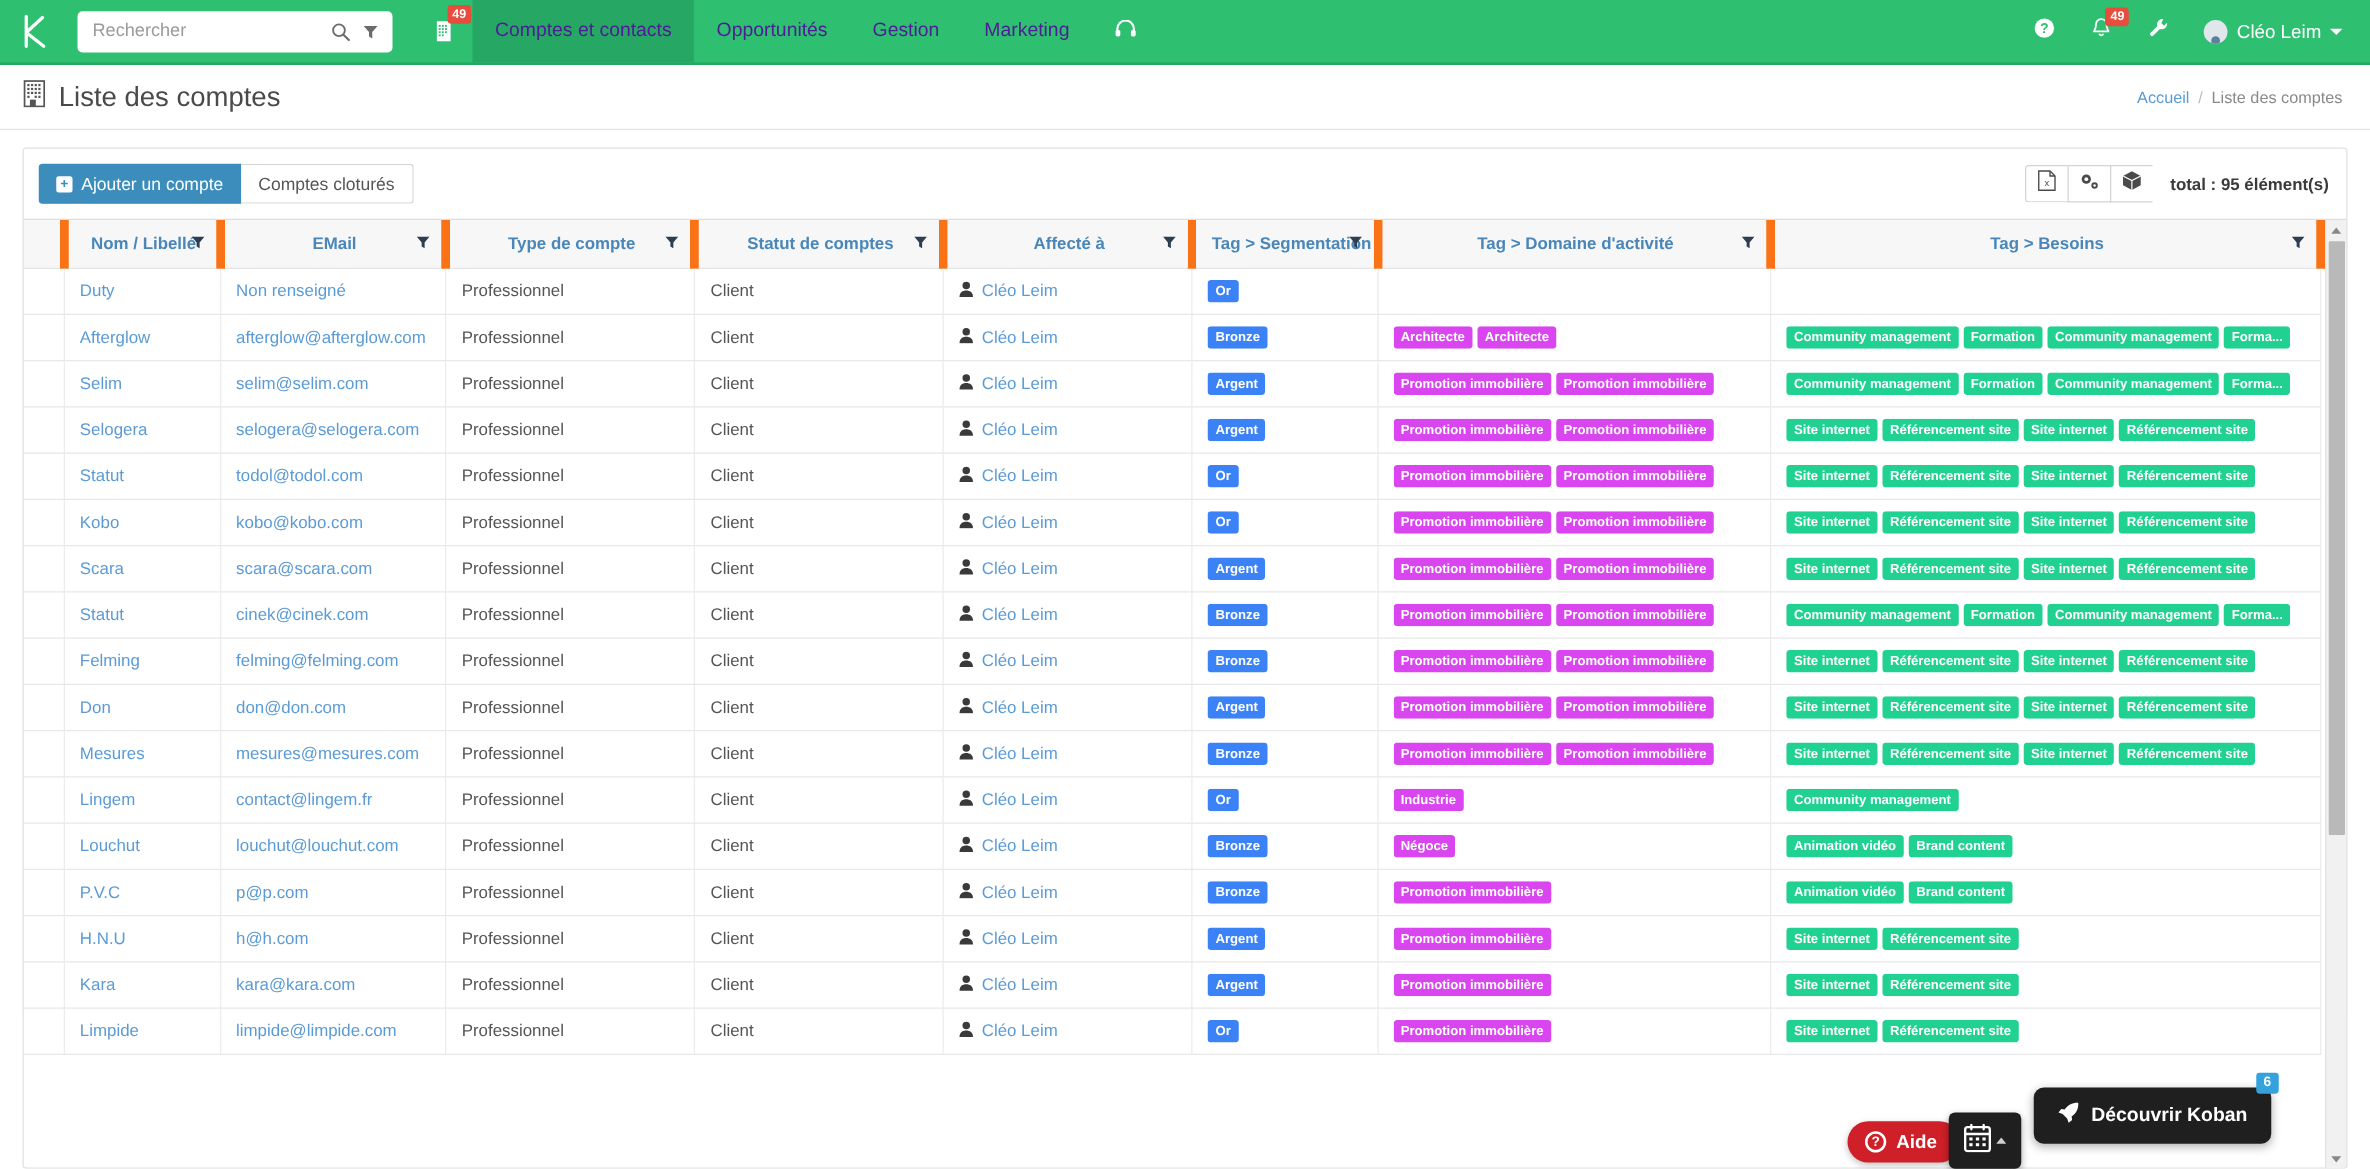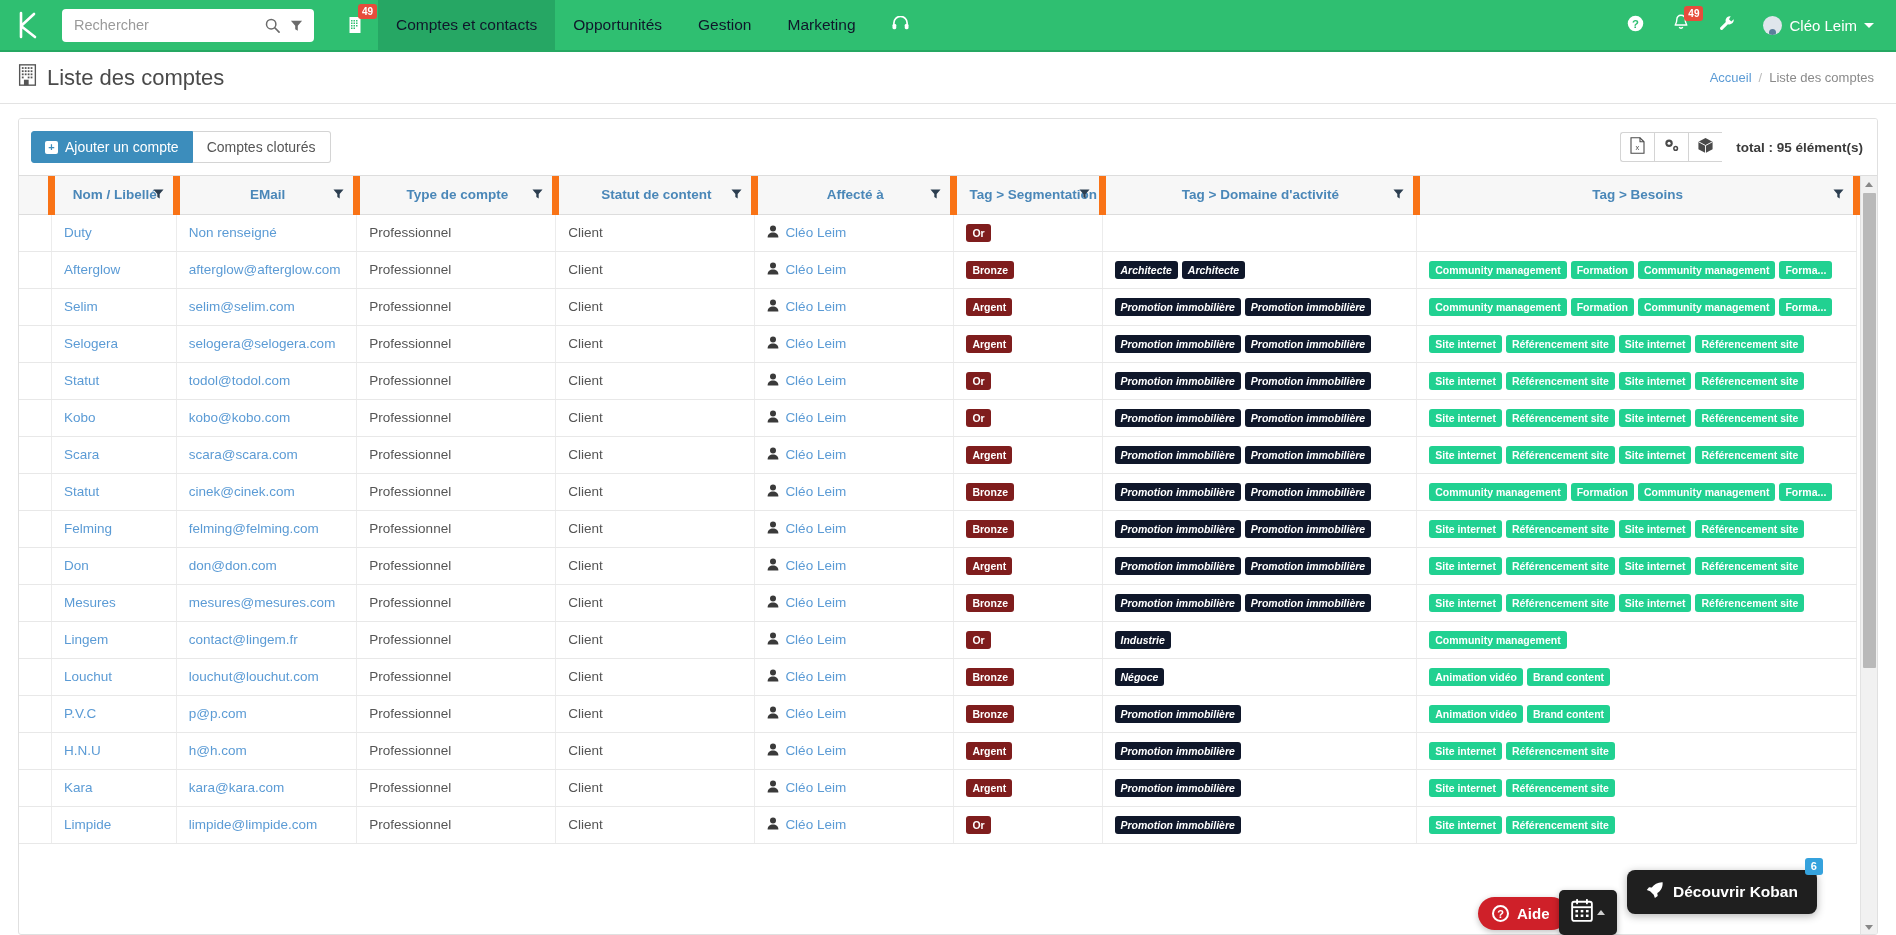--- a/index.html
+++ b/index.html
@@ -79,21 +79,21 @@
     border-radius: 3px;
     min-width: 19px;
     text-align: left;
   }
   .nav-calbtn .badge { top: 4px; right: 1px; }
 
   .nav-items { display: flex; align-items: stretch; }
   .nav-item {
     display: flex; align-items: center;
     padding: 0 18px;
-    color: #0f172a;
+    color: #4c1d95;
     font-size: 15.5px;
     cursor: pointer;
     white-space: nowrap;
   }
   .nav-item.active { background: #26a764; }
 
   .nav-right {
     margin-left: auto;
     display: flex;
     align-items: center;
@@ -305,22 +305,22 @@
     display: inline-block;
     color: #fff;
     font-size: 10.5px;
     font-weight: bold;
     padding: 3px 6px;
     border-radius: 3px;
     white-space: nowrap;
     line-height: 12px;
     cursor: pointer;
   }
-  .tag-seg { background: #7f1d1d; }
-  .tag-dom { background: #0f172a; font-style: italic; }
+  .tag-seg { background: #3b82f6; }
+  .tag-dom { background: #d946ef; }
   .tag-bes { background: #21d191; }
 
   
   .vscroll {
     position: absolute;
     right: 0; top: 0;
     width: 17px;
     height: 100%;
     background: #f1f1f1;
     border-left: 1px solid #e2e2e2;
@@ -623,21 +623,21 @@
                     <path d="M0.5 1 H11.5 L7.3 6 V11 L4.7 9.4 V6 Z" fill="#2c3e50"></path>
                   </svg></span>
             </th>
             <th>
               <span>Type de compte</span>
               <span class="filter-ico"><svg width="11" height="11" viewBox="0 0 12 12">
                     <path d="M0.5 1 H11.5 L7.3 6 V11 L4.7 9.4 V6 Z" fill="#2c3e50"></path>
                   </svg></span>
             </th>
             <th>
-              <span>Statut de content</span>
+              <span>Statut de comptes</span>
               <span class="filter-ico"><svg width="11" height="11" viewBox="0 0 12 12">
                     <path d="M0.5 1 H11.5 L7.3 6 V11 L4.7 9.4 V6 Z" fill="#2c3e50"></path>
                   </svg></span>
             </th>
             <th>
               <span>Affecté à</span>
               <span class="filter-ico"><svg width="11" height="11" viewBox="0 0 12 12">
                     <path d="M0.5 1 H11.5 L7.3 6 V11 L4.7 9.4 V6 Z" fill="#2c3e50"></path>
                   </svg></span>
             </th>

